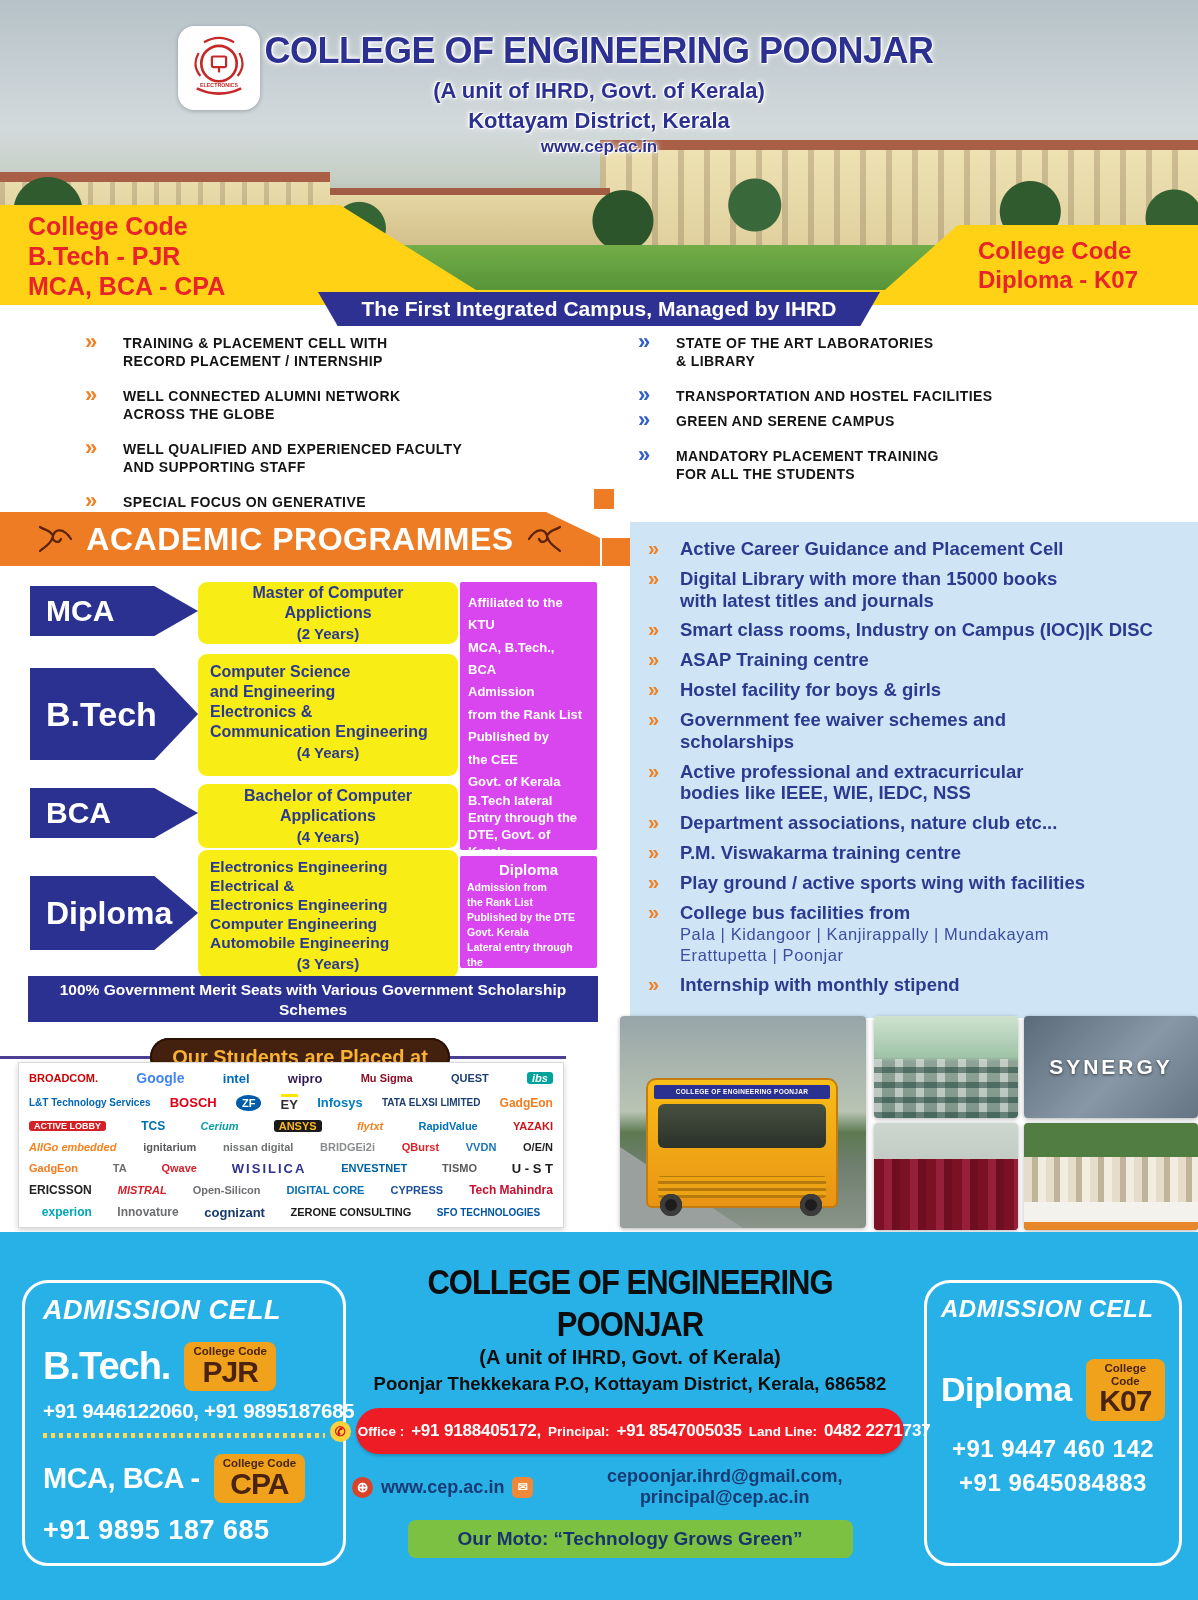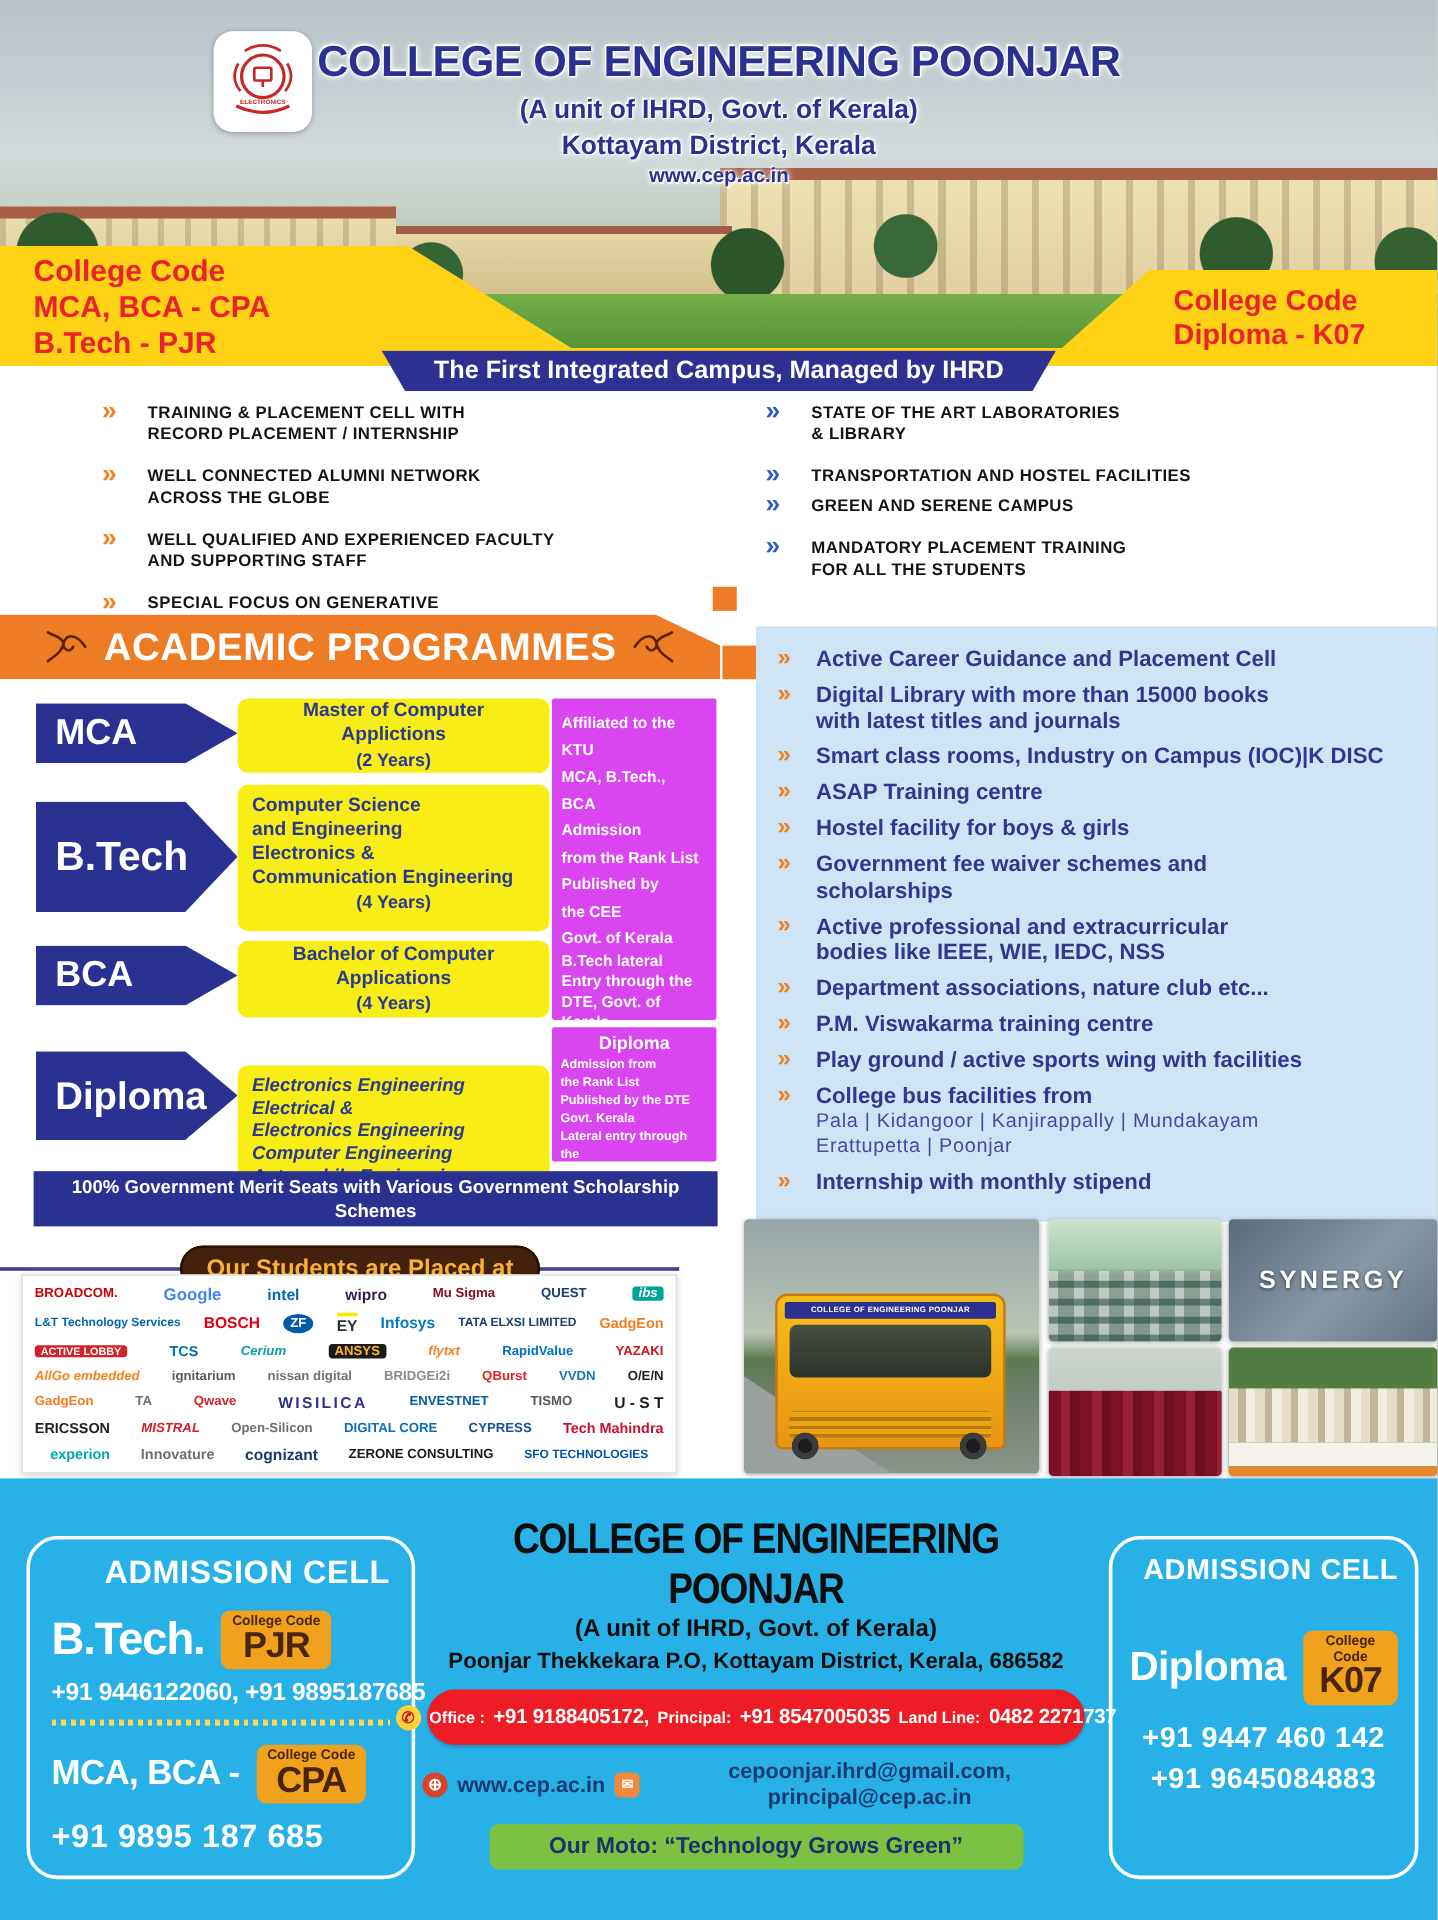--- a/index.html
+++ b/index.html
@@ -79,21 +79,21 @@
   .prog-box .ln { display:block; }
   .prog-box .yrs { display:block; text-align:center; font-size:15px; margin-top:2px; }
   .prog-box.center-all { text-align:center; }
   .arr-mca { top:586px; height:50px; font-size:30px; }
   .box-mca { top:582px; height:62px; display:flex; flex-direction:column; justify-content:center; }
   .arr-btech { top:668px; height:92px; font-size:34px; }
   .box-btech { top:654px; height:122px; }
   .arr-bca { top:788px; height:50px; font-size:30px; }
   .box-bca { top:784px; height:64px; display:flex; flex-direction:column; justify-content:center; }
   .arr-dip { top:876px; height:74px; font-size:32px; }
-  .box-dip { top:888px; height:128px; font-size:15.5px; line-height:1.22;font-style:italic; }
+  .box-dip { top:850px; height:128px; font-size:15.5px; line-height:1.22; }
 
   .red-box { position:absolute; left:460px; width:137px; background:#d946ef; color:#fff; border-radius:2px; }
   .red-box1 { top:582px; height:268px; padding:10px 8px; font-size:13px; font-weight:700; line-height:1.72; }
   .red-box2 { top:856px; height:112px; padding:5px 7px; font-size:10.5px; font-weight:700; line-height:1.42; }
   .red-box2 .rb-title { text-align:center; font-size:15px; font-weight:800; line-height:1.2; margin-bottom:1px; }
   .red-box .ln { display:block; }
 
   .merit-banner { position:absolute; left:28px; top:976px; width:570px; height:46px; background:#2b3191;
     color:#fff; font-size:15.5px; font-weight:700; text-align:center; padding-top:4px; line-height:1.32; }
   .merit-banner .ln { display:block; }
@@ -143,21 +143,21 @@
   .pgr-crowd { position:absolute; left:0; top:32%; width:100%; height:42%;
     background:repeating-linear-gradient(90deg,#e5ddca 0 8px,#c0b49b 8px 14px,#f2ece0 14px 22px); }
   .pgr-banner { position:absolute; left:0; bottom:8px; width:100%; height:20px; background:#f4f2ec; }
   .pgr-bar { position:absolute; left:0; bottom:0; width:100%; height:8px; background:#e8872a; }
 
   
   .footer { position:absolute; left:0; top:1232px; width:1198px; height:368px; background:#28b1e7; }
   .adm-box { position:absolute; border:3px solid #fff; border-radius:26px; color:#fff; }
   .adm-left { left:22px; top:48px; width:324px; height:286px; padding:12px 18px; }
   .adm-right { left:924px; top:48px; width:258px; height:286px; padding:12px 14px; text-align:center; }
-  .adm-title { text-align:right; font-size:27px; font-weight:700; letter-spacing:.5px; }
+  .adm-title { text-align:left; font-size:27px; font-weight:700; letter-spacing:.5px;font-style:italic; }
   .adm-row { display:flex; align-items:center; gap:14px; margin-top:16px; }
   .badge2 { background:#f0a21c; border-radius:8px; padding:3px 9px 5px; text-align:center; color:#4a2410; display:inline-block; }
   .badge2 .b-top { display:block; font-size:11.5px; font-weight:800; line-height:1.1; }
   .badge2 .b-code { display:block; font-size:30px; font-weight:900; line-height:.95; letter-spacing:-1px; }
   .big-label { font-size:38px; font-weight:800; letter-spacing:-1px; }
   .mid-label { font-size:29px; font-weight:800; letter-spacing:-0.5px; }
   .adm-phones { font-size:20.5px; font-weight:800; margin-top:8px; letter-spacing:-0.3px; white-space:nowrap; }
   .dotted { height:5px; margin:10px 0 2px; background:repeating-linear-gradient(90deg,#ffd94f 0 4px, transparent 4px 8px); }
   .adm-phone-big { font-size:27px; font-weight:800; margin-top:12px; letter-spacing:.5px; }
   .adm-right .adm-row { justify-content:center; margin-top:36px; }
@@ -209,22 +209,22 @@
       <div class="hero-sub">(A unit of IHRD, Govt. of Kerala)</div>
       <div class="hero-loc">Kottayam District, Kerala</div>
       <div class="hero-web">www.cep.ac.in</div>
     </div>
   </div>
 
   <div class="ystrip"></div>
 
   <div class="badge-left">
     <div>College Code</div>
+    <div>B.Tech - PJR</div>
     <div>MCA, BCA - CPA</div>
-    <div>B.Tech - PJR</div>
   </div>
   <div class="badge-right">
     <div>College Code</div>
     <div>Diploma - K07</div>
   </div>
 
   <div class="campus-banner">The First Integrated Campus, Managed by IHRD</div>
 
   <div class="feat-col left">
     <div class="feat-item">

